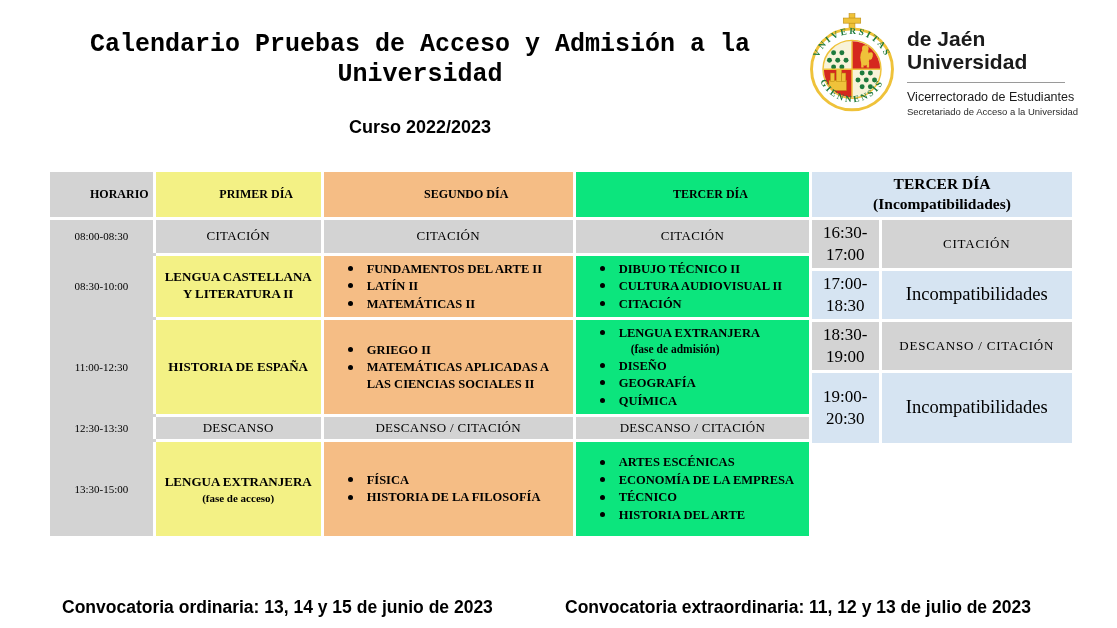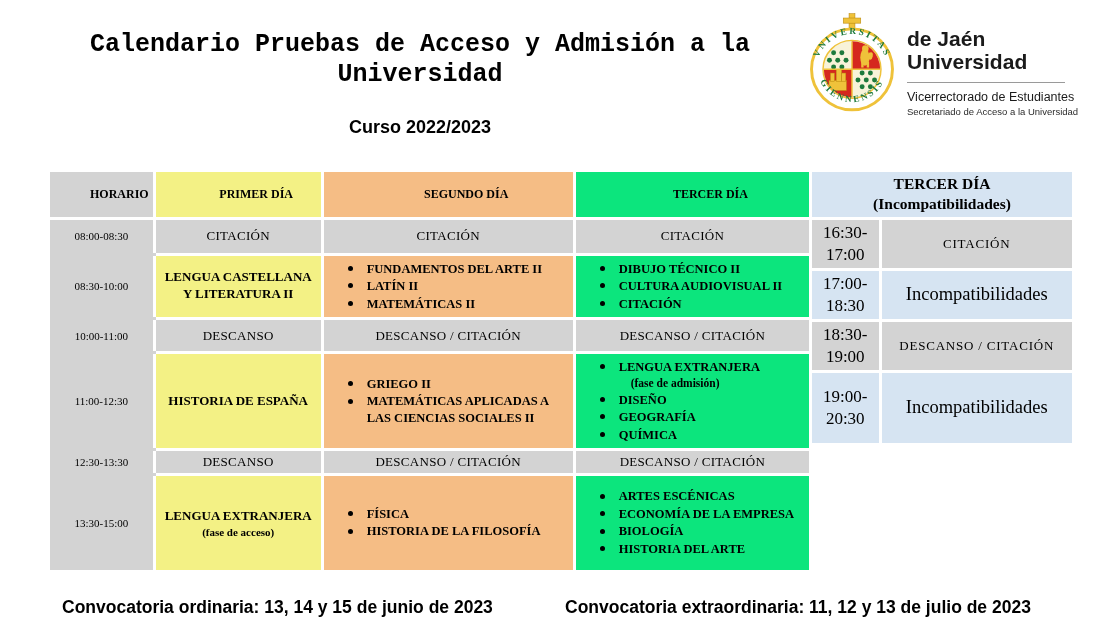--- a/index.html
+++ b/index.html
@@ -173,26 +173,20 @@
       <div class="exam-item"><span class="dot"></span><span>LATÍN II</span></div>
       <div class="exam-item"><span class="dot"></span><span>MATEMÁTICAS II</span></div>
     </td>
     <td class="bg-green list-cell">
       <div class="exam-item"><span class="dot"></span><span>DIBUJO TÉCNICO II</span></div>
       <div class="exam-item"><span class="dot"></span><span>CULTURA AUDIOVISUAL II</span></div>
       <div class="exam-item"><span class="dot"></span><span>CITACIÓN</span></div>
     </td>
   </tr>
 
-  <tr style="height:34px">
-    <td class="bg-gray time-cell">10:00-11:00</td>
-    <td class="bg-gray plain-cell">DESCANSO</td>
-    <td class="bg-gray plain-cell">DESCANSO / CITACIÓN</td>
-    <td class="bg-gray plain-cell">DESCANSO / CITACIÓN</td>
-  </tr>
 
   <tr style="height:96px">
     <td class="bg-gray time-cell">11:00-12:30</td>
     <td class="bg-yellow">
       <div class="subject-title">HISTORIA DE ESPAÑA</div>
     </td>
     <td class="bg-orange list-cell">
       <div class="exam-item"><span class="dot"></span><span>GRIEGO II</span></div>
       <div class="exam-item"><span class="dot"></span><span>MATEMÁTICAS APLICADAS A LAS CIENCIAS SOCIALES II</span></div>
     </td>
@@ -219,21 +213,21 @@
       <div class="subject-title">LENGUA EXTRANJERA</div>
       <div class="subject-note">(fase de acceso)</div>
     </td>
     <td class="bg-orange list-cell">
       <div class="exam-item"><span class="dot"></span><span>FÍSICA</span></div>
       <div class="exam-item"><span class="dot"></span><span>HISTORIA DE LA FILOSOFÍA</span></div>
     </td>
     <td class="bg-green list-cell">
       <div class="exam-item"><span class="dot"></span><span>ARTES ESCÉNICAS</span></div>
       <div class="exam-item"><span class="dot"></span><span>ECONOMÍA DE LA EMPRESA</span></div>
-      <div class="exam-item"><span class="dot"></span><span>BIOLOGÍA</span></div>
+      <div class="exam-item"><span class="dot"></span><span>TÉCNICO</span></div>
       <div class="exam-item"><span class="dot"></span><span>HISTORIA DEL ARTE</span></div>
     </td>
   </tr>
 </tbody>
   </table>
 
 <table id="inc-table">
   <colgroup>
       <col style="width:68px">
       <col style="width:192px">

